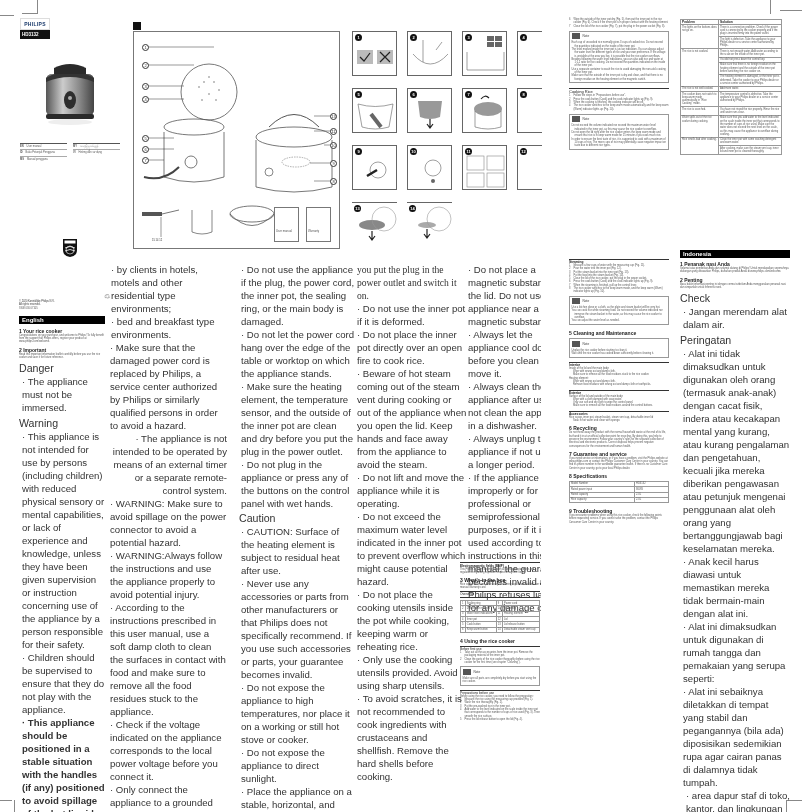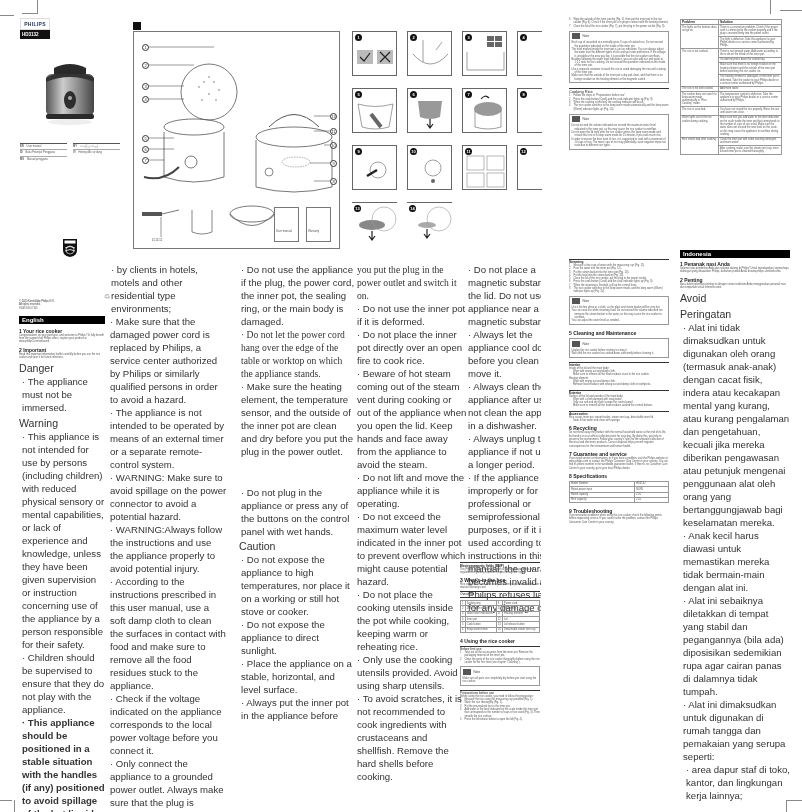--- a/index.html
+++ b/index.html
@@ -296,35 +296,38 @@
   <div class="big" style="padding-left:3px;">· Children should be supervised to ensure that they do not play with the appliance.</div>
   <div class="big" style="padding-left:3px;font-weight:bold;">· This appliance should be positioned in a stable situation with the handles (if any) positioned to avoid spillage of the hot liquids.</div>
   <div class="big" style="padding-left:3px;">· This appliance is intended to be used in household and similar applications such as:</div>
 
 </div>
 
 <div class="abs" style="left:104px;top:293px;font-size:7px;color:#444;">♲</div>
 
 <div class="abs" style="left:107px;top:263px;width:120px;">
   <div class="big" style="padding-left:4px;">· by clients in hotels, motels and other residential type environments;</div>
+  <div class="big" style="padding-left:4px;">· bed and breakfast type environments.</div>
   <div class="big" style="padding-left:3px;">· Make sure that the damaged power cord is replaced by Philips, a service center authorized by Philips or similarly qualified persons in order to avoid a hazard.</div>
-  <div class="big" style="padding-left:3px;">· The appliance is not intended to be operated by means of an external timer or a separate remote-control system.</div>
+  <div class="big" style="padding-left:3px;text-align:right;">· The appliance is not intended to be operated by means of an external timer or a separate remote-control system.</div>
   <div class="big" style="padding-left:3px;">· WARNING: Make sure to avoid spillage on the power connector to avoid a potential hazard.</div>
   <div class="big" style="padding-left:3px;">· WARNING:Always follow the instructions and use the appliance properly to avoid potential injury.</div>
   <div class="big" style="padding-left:3px;">· According to the instructions prescribed in this user manual, use a soft damp cloth to clean the surfaces in contact with food and make sure to remove all the food residues stuck to the appliance.</div>
   <div class="big" style="padding-left:3px;">· Check if the voltage indicated on the appliance corresponds to the local power voltage before you connect it.</div>
   <div class="big" style="padding-left:3px;">· Only connect the appliance to a grounded power outlet. Always make sure that the plug is inserted firmly into the power outlet.</div>
 </div>
 
 <div class="abs" style="left:239px;top:263px;width:116px;">
   <div class="big" style="padding-left:2px;">· Do not use the appliance if the plug, the power cord, the inner pot, the sealing ring, or the main body is damaged.</div>
-  <div class="big" style="padding-left:2px;font-family:Liberation Serif, serif;">· Do not let the power cord hang over the edge of the table or worktop on which the appliance stands.</div>
+  <div class="big" style="padding-left:2px;">· Do not let the power cord hang over the edge of the table or worktop on which the appliance stands.</div>
   <div class="big" style="padding-left:2px;">· Make sure the heating element, the temperature sensor, and the outside of the inner pot are clean and dry before you put the plug in the power outlet.</div>
-  <div class="big" style="padding-left:2px;margin-top:28px;">· Do not plug in the appliance or press any of the buttons on the control panel with wet hands.</div>
+  <div class="big" style="padding-left:2px;">· Do not plug in the appliance or press any of the buttons on the control panel with wet hands.</div>
   <div class="big-h" style="margin-top:2px;">Caution</div>
+  <div class="big" style="padding-left:2px;">· CAUTION: Surface of the heating element is subject to residual heat after use.</div>
+  <div class="big" style="padding-left:2px;">· Never use any accessories or parts from other manufacturers or that Philips does not specifically recommend. If you use such accessories or parts, your guarantee becomes invalid.</div>
   <div class="big" style="padding-left:2px;">· Do not expose the appliance to high temperatures, nor place it on a working or still hot stove or cooker.</div>
   <div class="big" style="padding-left:2px;">· Do not expose the appliance to direct sunlight.</div>
   <div class="big" style="padding-left:2px;">· Place the appliance on a stable, horizontal, and level surface.</div>
   <div class="big" style="padding-left:2px;">· Always put the inner pot in the appliance before</div>
 </div>
 
 <div class="abs" style="left:355px;top:263px;width:112px;">
   <div class="big" style="padding-left:2px;font-family:Liberation Serif, serif;">you put the plug in the power outlet and switch it on.</div>
   <div class="big" style="padding-left:2px;">· Do not use the inner pot if it is deformed.</div>
   <div class="big" style="padding-left:2px;">· Do not place the inner pot directly over an open fire to cook rice.</div>
@@ -668,21 +671,22 @@
   </tbody>
     </table>
 </div>
 
 <div class="abs" style="left:680px;top:250px;width:110px;">
   <div class="bar">Indonesia</div>
   <div class="h-sm" style="margin-top:3px;">1  Penanak nasi Anda</div>
   <div class="tiny">Selamat atas pembelian Anda dan selamat datang di Philips! Untuk mendapatkan sepenuhnya dukungan yang ditawarkan Philips, daftarkan produk Anda di www.philips.com/welcome.</div>
   <div class="h-sm" style="margin-top:3px;">2   Penting</div>
   <div class="tiny">Baca buklet informasi penting ini dengan cermat sebelum Anda menggunakan penanak nasi dan simpanlah untuk referensi nanti.</div>
-  <div class="big-h" style="margin-top:3px;">Avoid</div>
+  <div class="big-h" style="margin-top:3px;">Check</div>
+  <div class="big" style="padding-left:3px;">· Jangan merendam alat dalam air.</div>
   <div class="big-h" style="margin-top:3px;">Peringatan</div>
   <div class="big" style="padding-left:3px;">· Alat ini tidak dimaksudkan untuk digunakan oleh orang (termasuk anak-anak) dengan cacat fisik, indera atau kecakapan mental yang kurang, atau kurang pengalaman dan pengetahuan, kecuali jika mereka diberikan pengawasan atau petunjuk mengenai penggunaan alat oleh orang yang bertanggungjawab bagi keselamatan mereka.</div>
   <div class="big" style="padding-left:3px;">· Anak kecil harus diawasi untuk memastikan mereka tidak bermain-main dengan alat ini.</div>
+  <div class="big" style="padding-left:3px;">· Alat ini dimaksudkan untuk digunakan di rumah tangga dan pemakaian yang serupa seperti:</div>
   <div class="big" style="padding-left:3px;">· Alat ini sebaiknya diletakkan di tempat yang stabil dan pegangannya (bila ada) diposisikan sedemikian rupa agar cairan panas di dalamnya tidak tumpah.</div>
-  <div class="big" style="padding-left:3px;">· Alat ini dimaksudkan untuk digunakan di rumah tangga dan pemakaian yang serupa seperti:</div>
   <div class="big" style="padding-left:6px;">· area dapur staf di toko, kantor, dan lingkungan kerja lainnya;</div>
 
 </div>
 
 </body></html>

